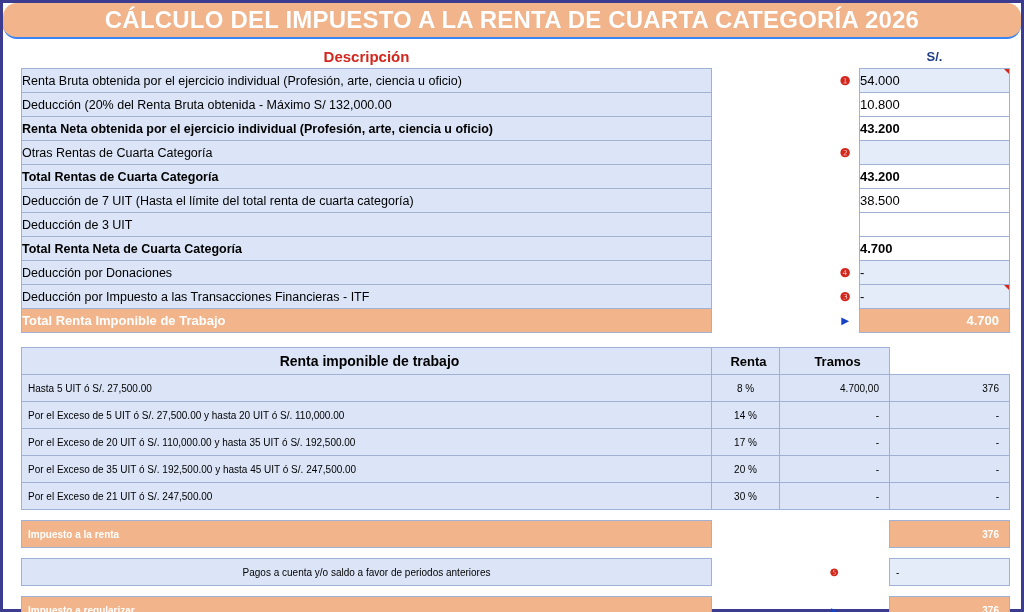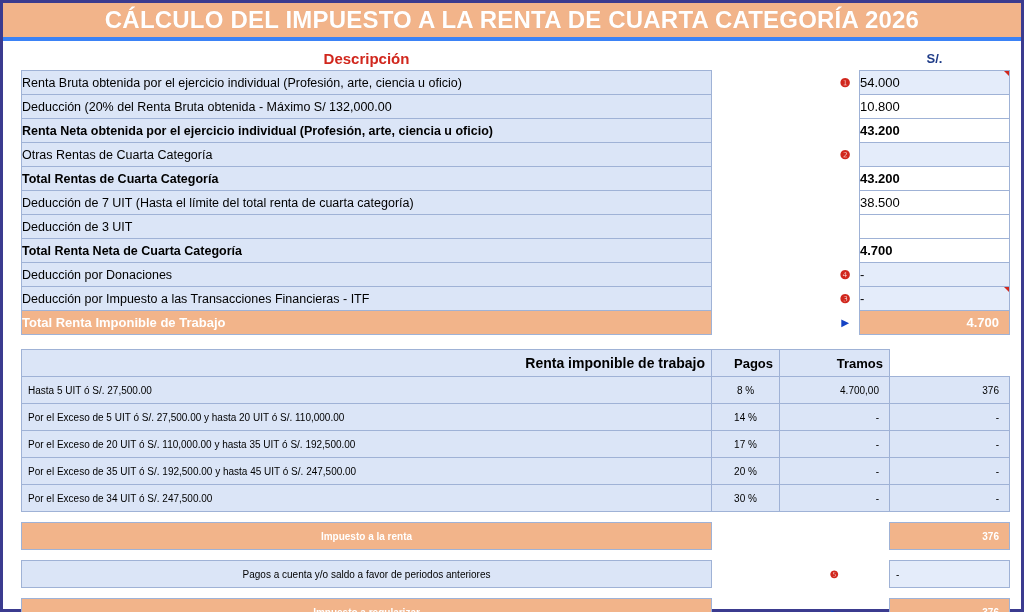--- a/index.html
+++ b/index.html
@@ -17,21 +17,22 @@
     box-sizing:border-box;
     border:3px solid #3b3b8f;
     background:#fff;
   }
   
   .title-bar{
     margin:0;
     background:#f2b48a;
     height:34px;
     display:flex;align-items:center;justify-content:center;
-    border-bottom:4px solid #3b82f6;
+    border-bottom:2px solid #3b82f6;
+    border-radius:14px;
   }
   .title-bar .title-text{
     color:#ffffff;
     font-weight:bold;
     font-size:24px;
     letter-spacing:.2px;
     text-shadow:0 0 1px rgba(0,0,0,.08);
   }
   
   .block{padding:0 18px;}
@@ -71,32 +72,31 @@
   .hdr-soles{
     color:#1f3c88;font-weight:bold;font-size:13px;text-align:center;
     border:none;background:transparent;
   }
   
   .orange{
     background:#f2b48a;
     border:1px solid #9fb2d6;
     color:#ffffff;
     font-weight:bold;
-    text-align:center;
     font-size:13px;
     padding:2px 6px;
   }
   .orange.left{text-align:left;}
   .orange.right{text-align:right;padding-right:10px;}
   
   .tramos{width:988px;margin:14px 0 0 0;table-layout:fixed;}
   .tramos td,.tramos th{padding:2px 6px;height:22px;font-size:10px;}
   .tramos .th{
     background:#dbe5f7;border:1px solid #9fb2d6;
-    font-weight:bold;text-align:right;font-size:14px;padding-left:12px;
+    font-weight:bold;text-align:center;font-size:14px;padding-left:12px;
   }
   .tramos .th.small{font-size:13px;}
   .tramos .cell{background:#dbe5f7;border:1px solid #9fb2d6;}
   .tramos .cell.center{text-align:center;}
   .tramos .cell.right{text-align:right;padding-right:10px;}
   .tramos .nb{border:none;background:transparent;}
   .spacer-row td{height:10px;border:none;background:transparent;padding:0;}
   .tiny-corner{position:relative;}
   .tiny-corner:after{
     content:"";position:absolute;right:0;top:0;
@@ -210,21 +210,21 @@
     <table class="tramos">
       <colgroup>
         <col style="width:690px">
         <col style="width:68px">
         <col style="width:110px">
         <col style="width:120px">
       </colgroup>
       <tbody>
         <tr>
           <td class="th">Renta imponible de trabajo</td>
-          <td class="th small">Pagos</td>
+          <td class="th small">Renta</td>
           <td class="th small">Tramos</td>
           <td class="nb"></td>
         </tr>
 
         <tr>
           <td class="cell">Hasta 5 UIT ó S/. 27,500.00</td>
           <td class="cell center">8 %</td>
           <td class="cell right">4.700,00</td>
           <td class="cell right">376</td>
         </tr>
@@ -240,21 +240,21 @@
           <td class="cell right">-</td>
           <td class="cell right">-</td>
         </tr>
         <tr>
           <td class="cell">Por el Exceso de 35 UIT ó S/. 192,500.00 y hasta 45 UIT ó S/. 247,500.00</td>
           <td class="cell center">20 %</td>
           <td class="cell right">-</td>
           <td class="cell right">-</td>
         </tr>
         <tr>
-          <td class="cell">Por el Exceso de 34 UIT ó S/. 247,500.00</td>
+          <td class="cell">Por el Exceso de 21 UIT ó S/. 247,500.00</td>
           <td class="cell center">30 %</td>
           <td class="cell right">-</td>
           <td class="cell right">-</td>
         </tr>
 
         <tr class="spacer-row">
             <td colspan="4"></td>
           </tr>
 
         <tr>

